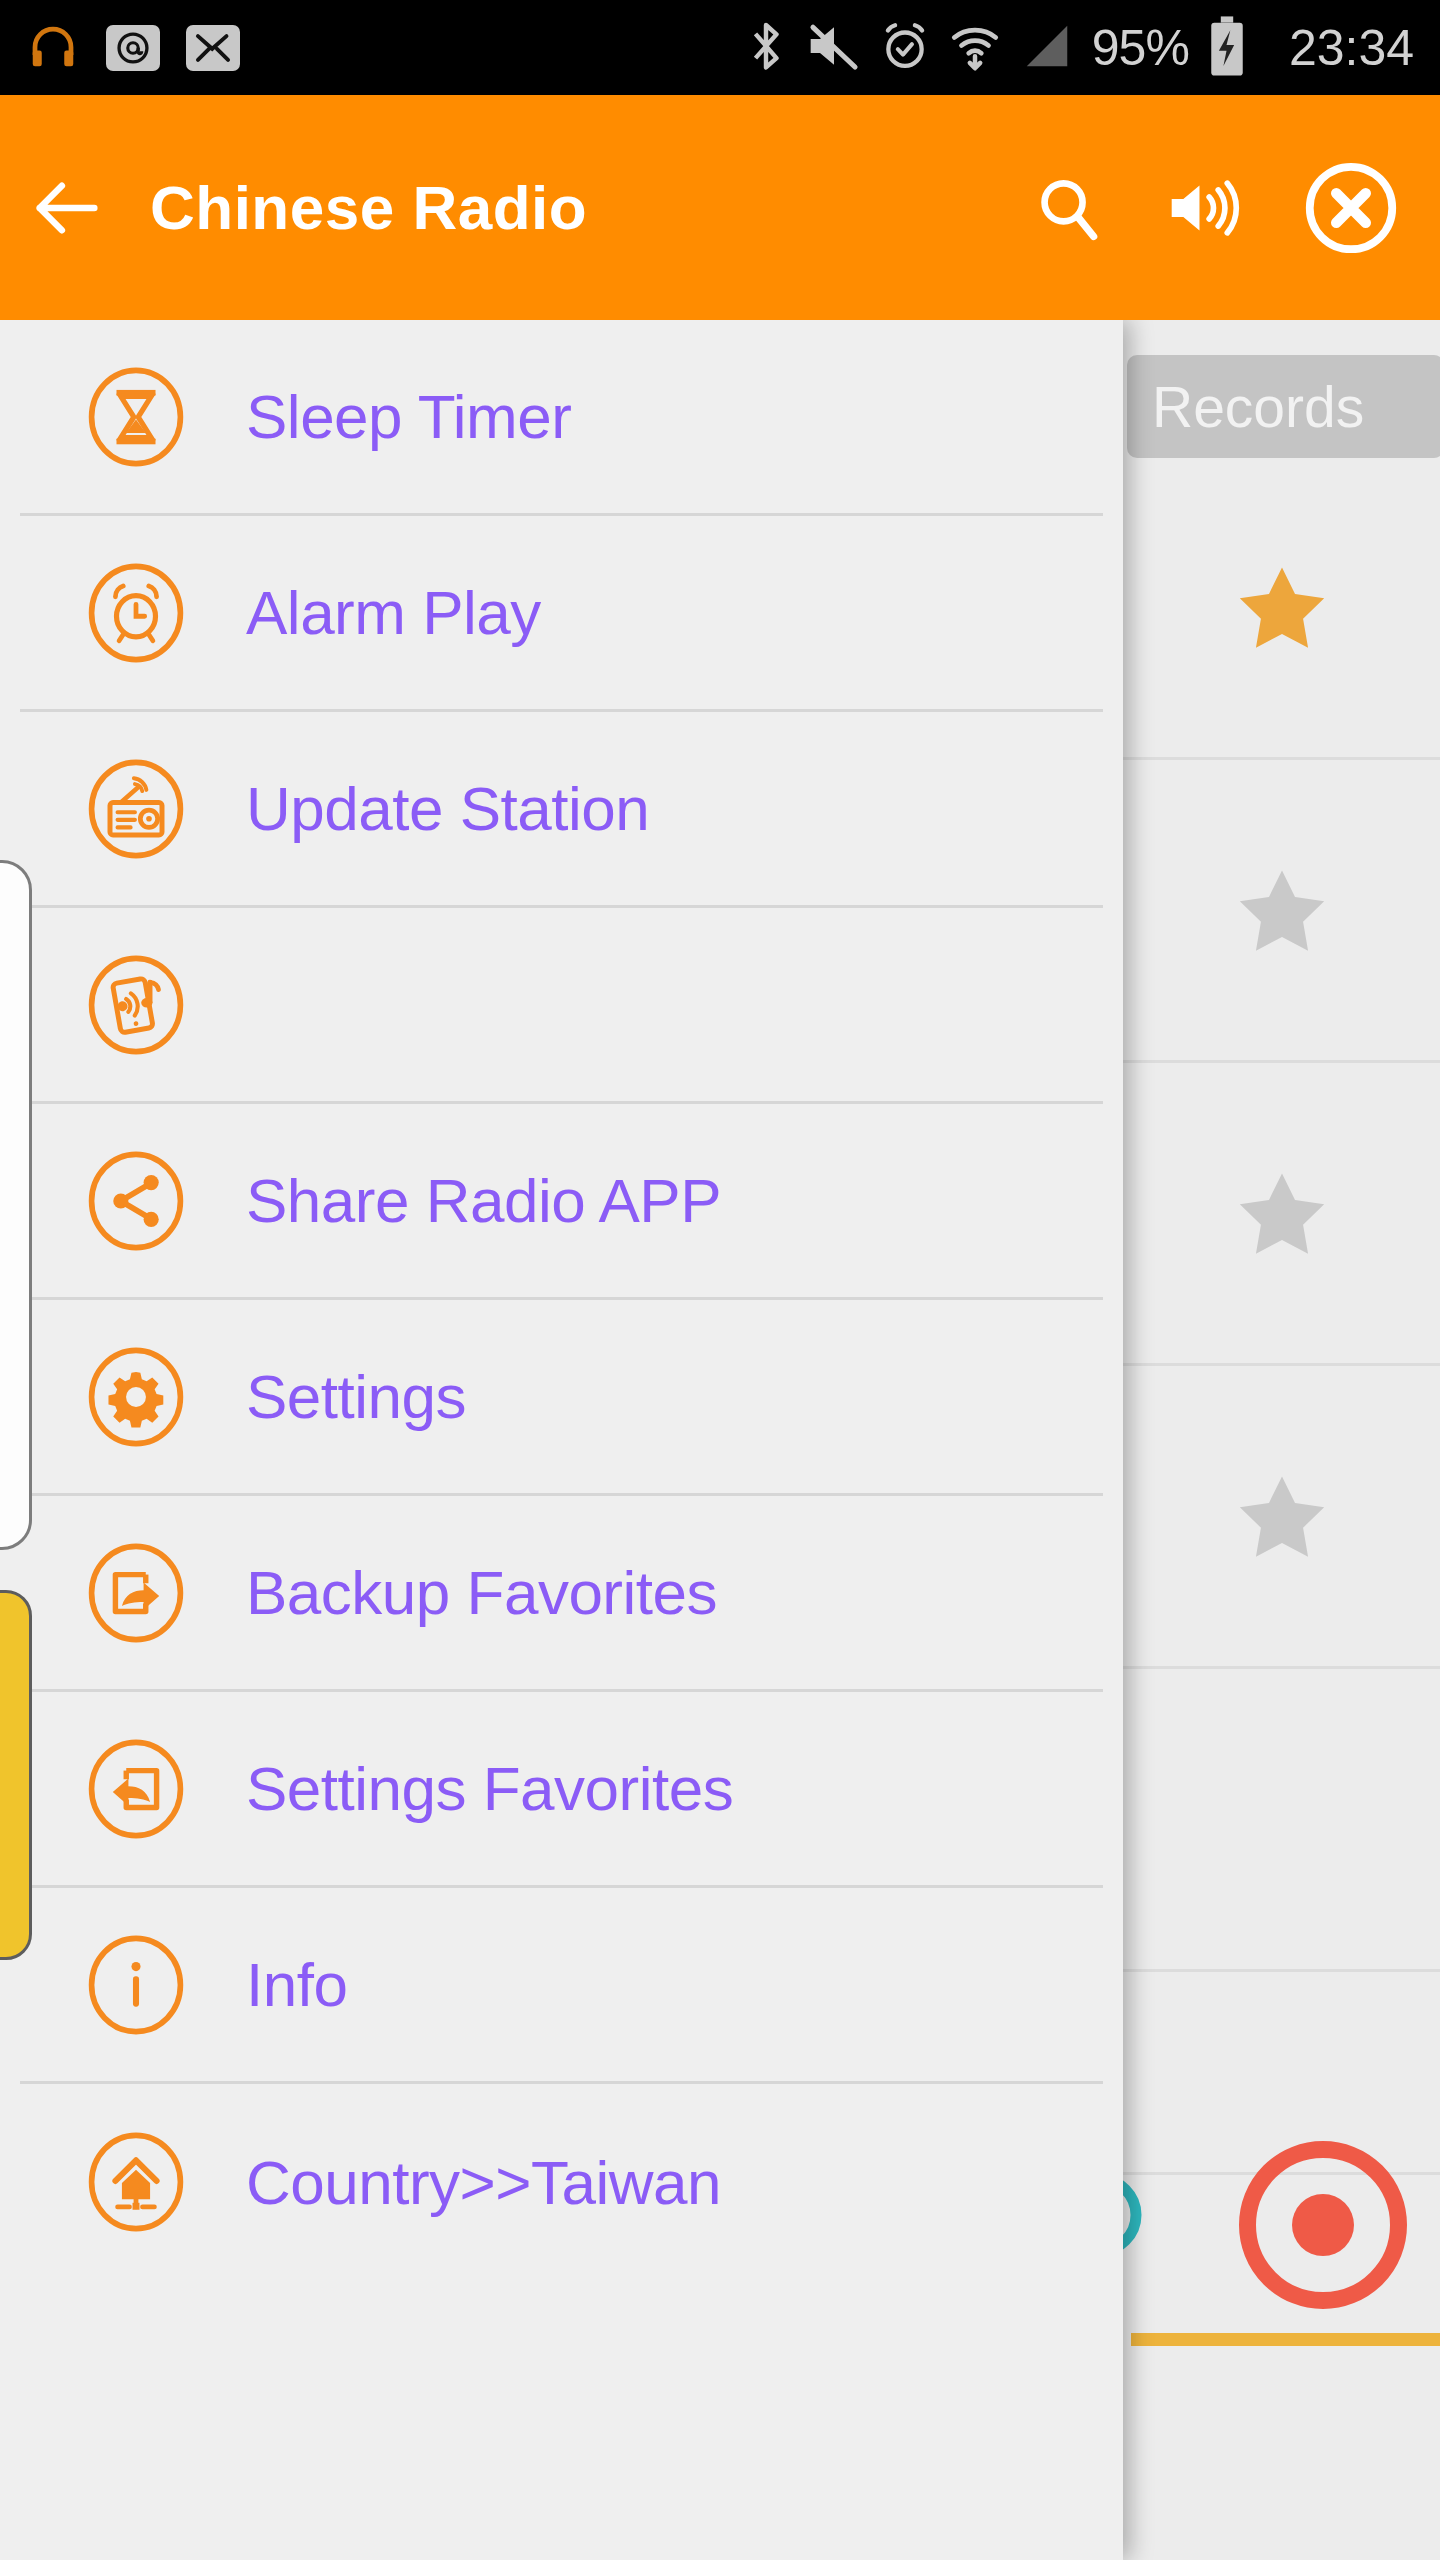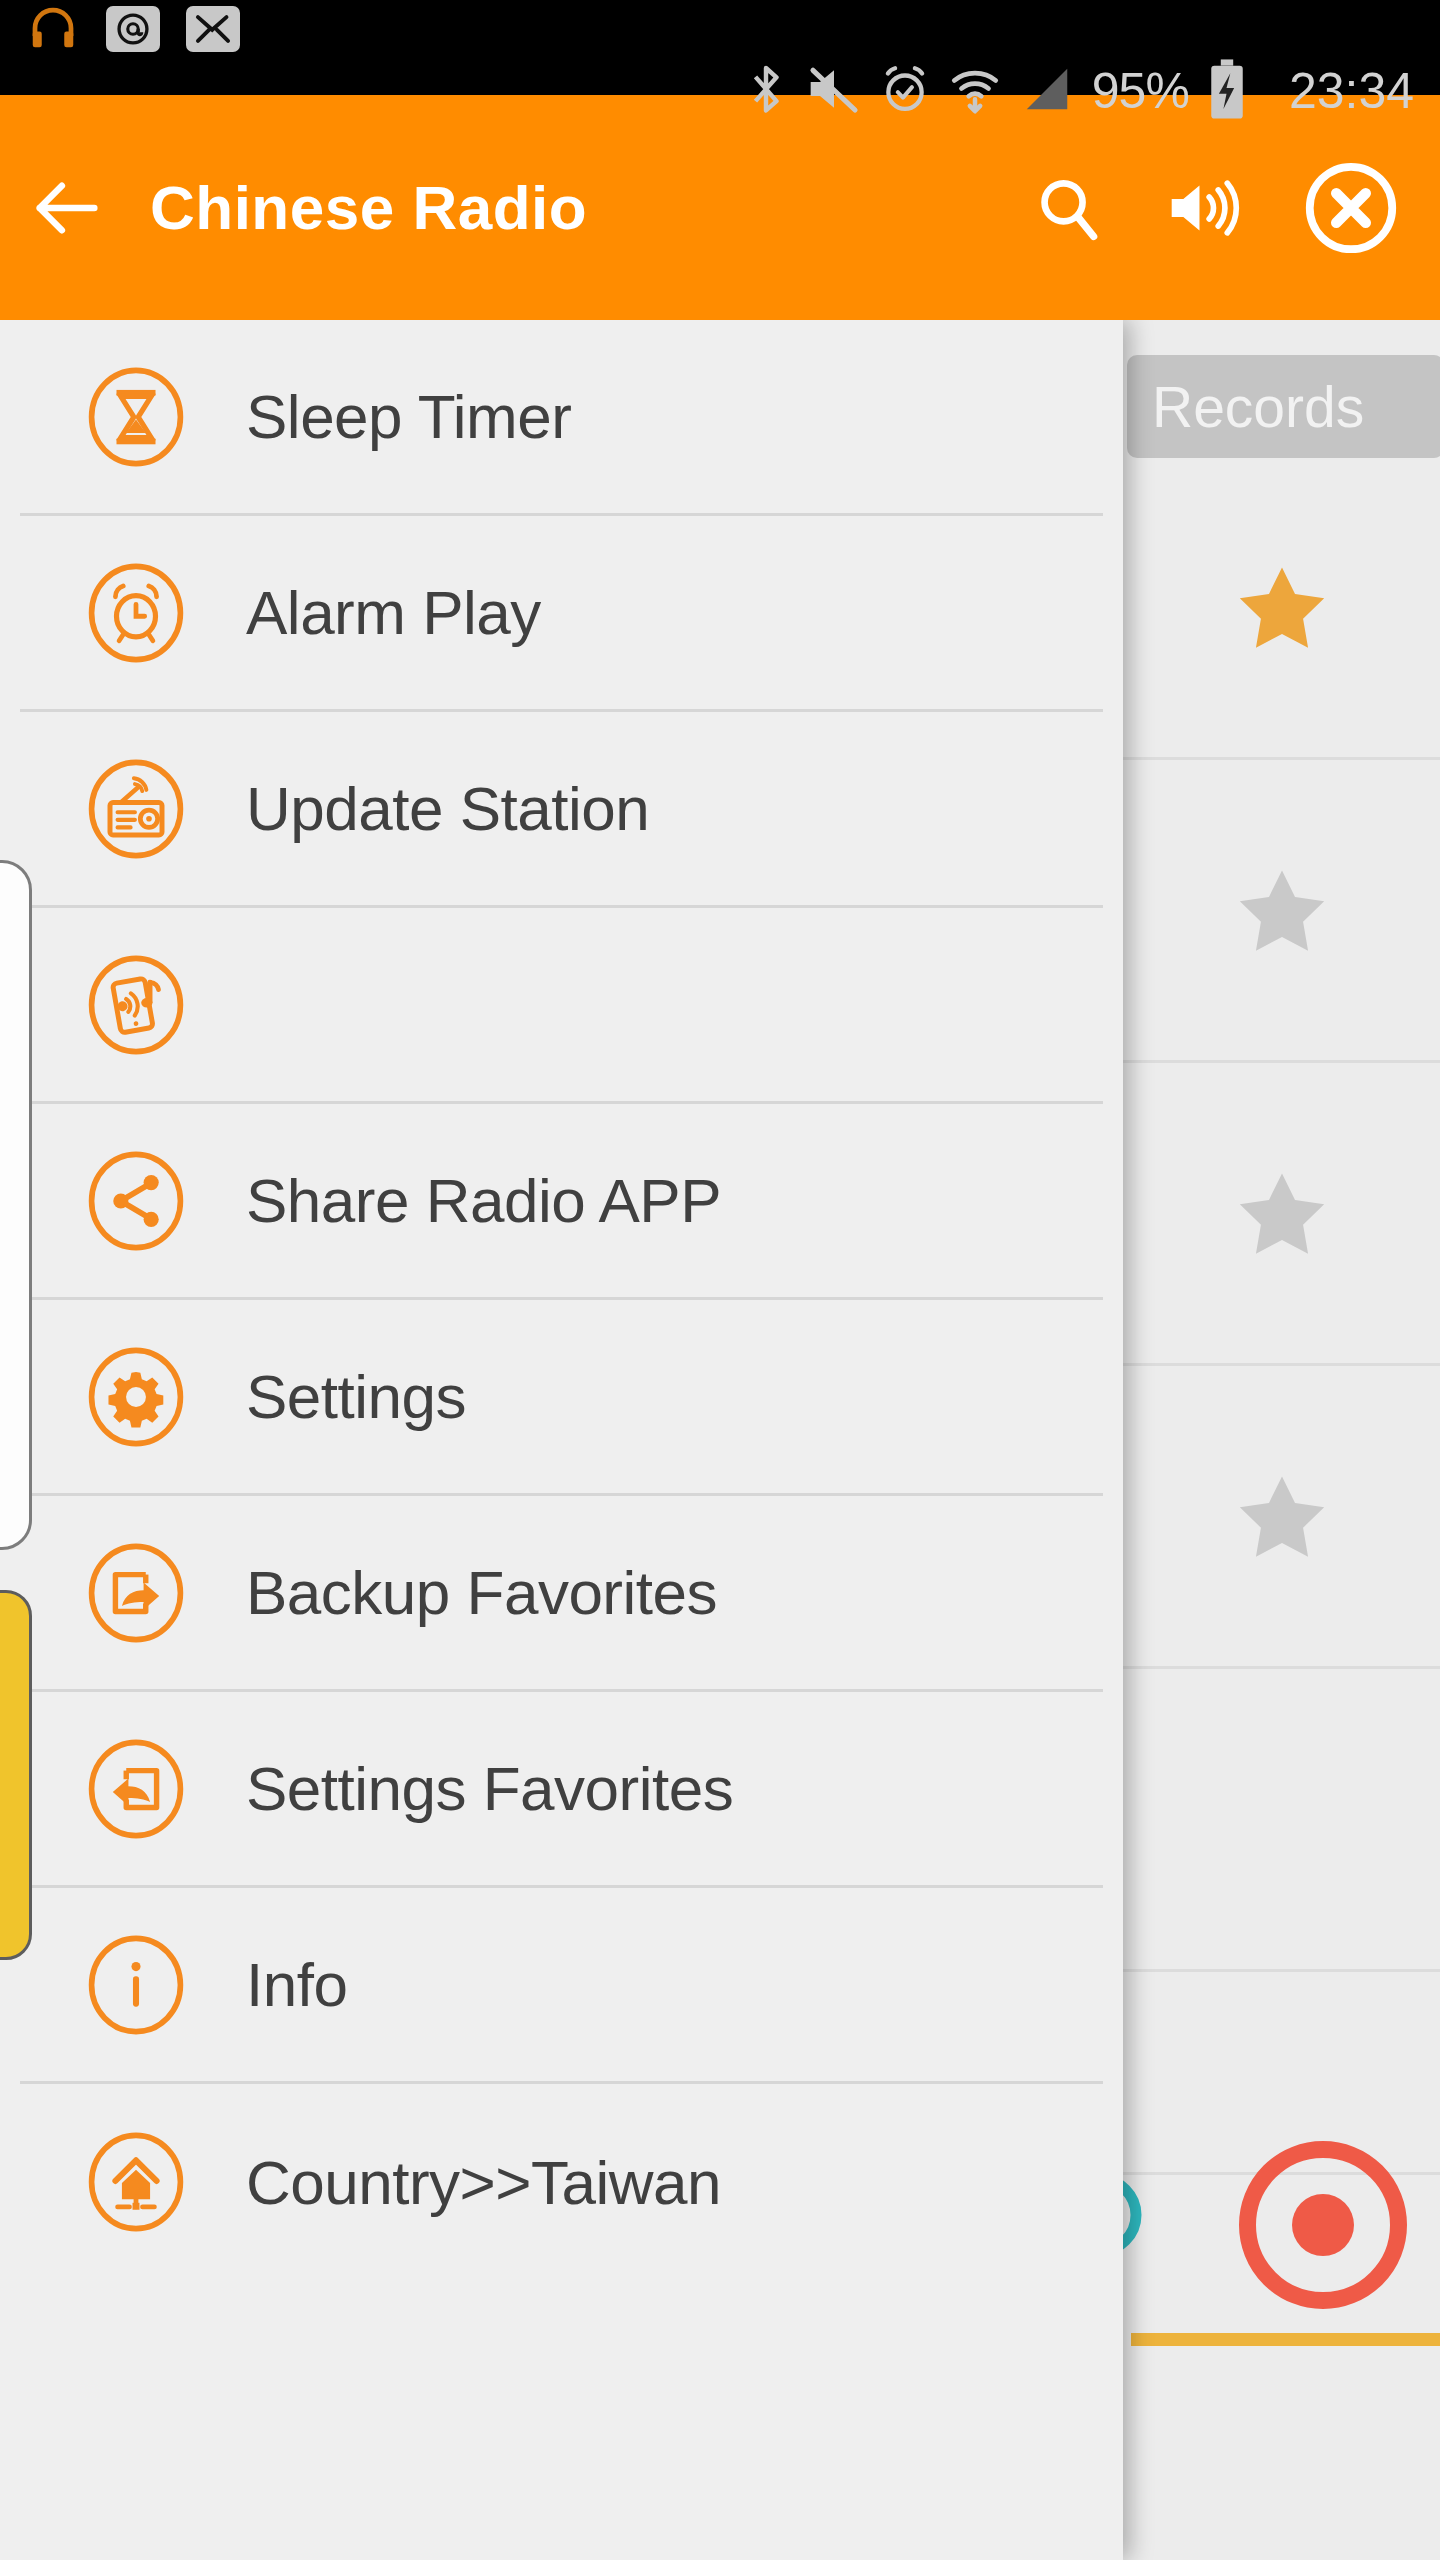--- a/index.html
+++ b/index.html
@@ -7,23 +7,22 @@
   body {
     font-family:"Liberation Sans", sans-serif;
     -webkit-font-smoothing:antialiased;
     overflow:hidden;
     position:relative;
   }
 
   
   #status-bar{
     position:absolute; left:0; top:0; width:1440px; height:95px;
-    background:#000000; display:flex; align-items:flex-start;
+    background:#000000; display:flex; align-items:center;
     padding:0 26px 0 26px;
-    flex-direction:column;
   }
   .sb-left{ display:flex; align-items:center; gap:26px; }
   .sb-right{ display:flex; align-items:center; gap:18px; margin-left:auto; }
   .sb-ico{ display:block; }
   .sb-chip{
     background:#c8c8c8; border-radius:7px; width:54px; height:46px;
     display:flex; align-items:center; justify-content:center;
   }
   #status-battery-text{
     color:#d2d2d2; font-size:50px; letter-spacing:-1px; font-weight:400;
@@ -95,21 +94,21 @@
     position:relative; height:196px; display:flex; align-items:center;
     padding-left:62px; border-bottom:3px solid #d6d6d6;
     margin:0 20px 0 20px;
   }
   .menu-item:last-of-type{ border-bottom:none; }
   .mi-icon{
     width:108px; height:108px; flex:0 0 108px;
     display:flex; align-items:center; justify-content:center;
   }
   .mi-label{
-    margin-left:56px; font-size:62px; color:#404040; font-weight:400;
+    margin-left:56px; font-size:62px; color:#8b5cf6; font-weight:400;
     letter-spacing:-0.5px; white-space:nowrap;
   }
 
   
   #edge-tab-white{
     position:absolute; left:-34px; top:860px; width:66px; height:690px;
     background:#fdfdfd; border:3px solid #7d7d7d; border-radius:30px;
     z-index:5;
   }
   #edge-tab-yellow{

